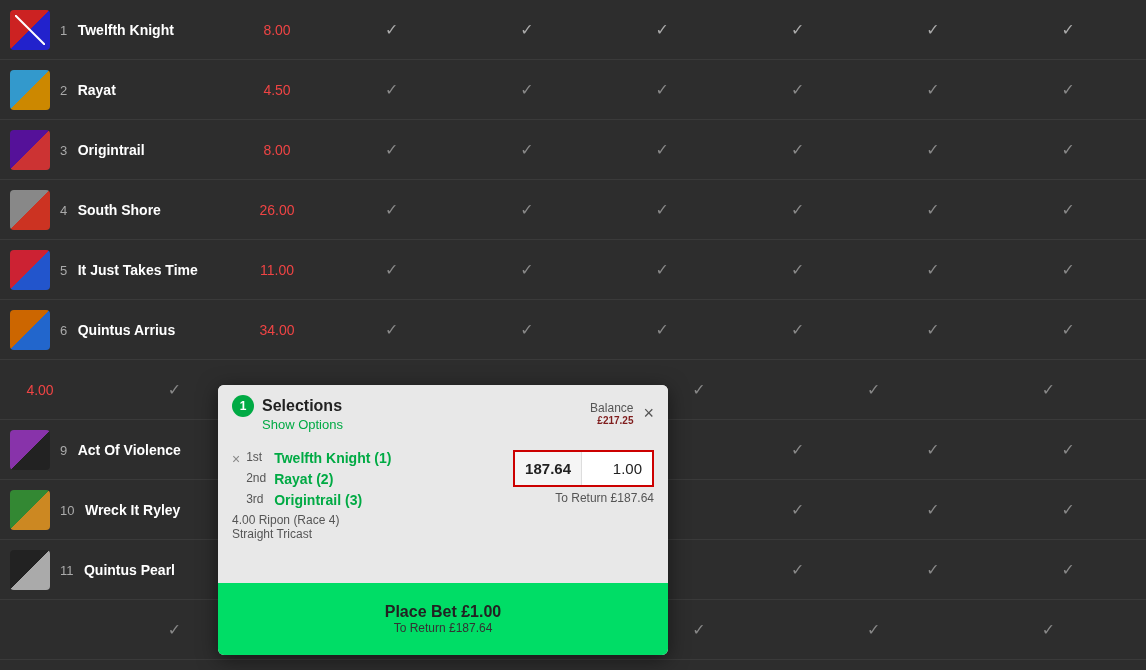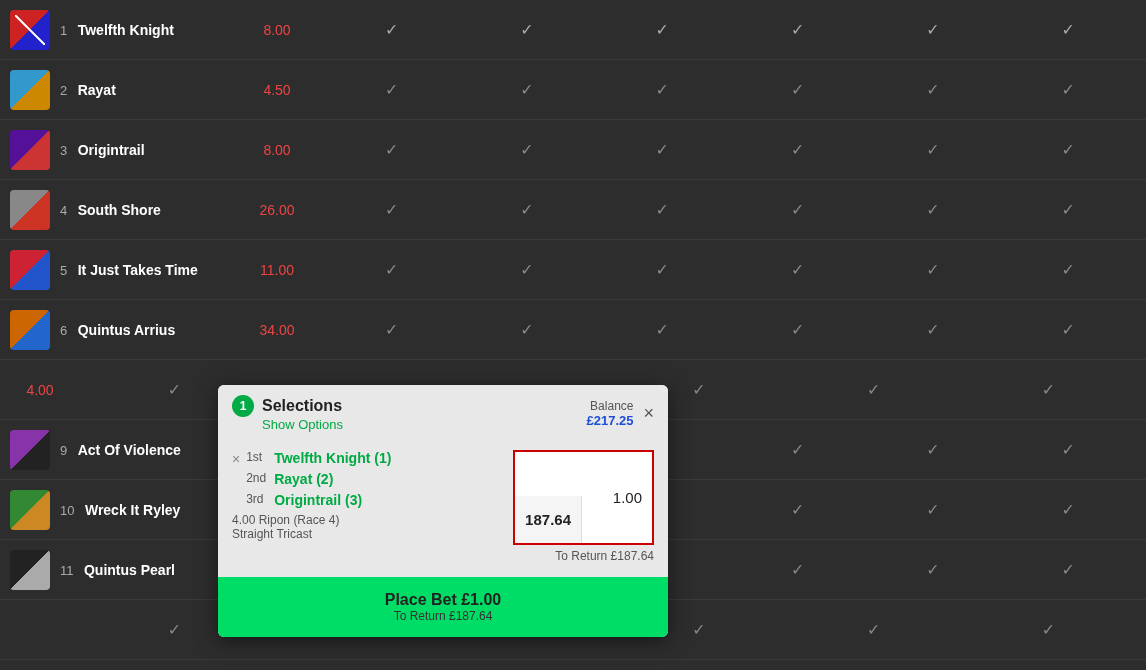--- a/index.html
+++ b/index.html
@@ -144,22 +144,22 @@
     }
 
     .betslip-balance {
       text-align: right;
       font-size: 12px;
       color: #555;
     }
 
     .betslip-balance-amount {
       font-weight: bold;
-      font-size: 13px;
-      color: #1d4ed8;
+      font-size: 10px;
+      color: #7f1d1d;
     }
 
     .betslip-close {
       color: #555;
       font-size: 18px;
       cursor: pointer;
       margin-left: 10px;
     }
 
     .betslip-content {
@@ -199,23 +199,24 @@
       margin-top: 4px;
     }
 
     .bet-type {
       font-size: 12px;
       color: #555;
     }
 
     .place-bet-bar {
       background: #00dd66;
-      padding: 14px;
+      padding: 20px;
       text-align: center;
       cursor: pointer;
+      margin-top: 28px;
     }
 
     .place-bet-label {
       font-size: 16px;
       font-weight: bold;
       color: #222;
     }
 
     .place-bet-return {
       font-size: 12px;
@@ -238,27 +239,26 @@
       align-items: flex-end;
     }
 
     .input-box-outer {
       border: 2px solid #cc0000;
       display: flex;
       background: #fff;
     }
 
     .input-value-static {
-      padding: 15px 10px;
+      padding: 8px 10px;
       font-size: 15px;
       font-weight: bold;
       color: #222;
       border-right: 1px solid #ddd;
       background: #f5f5f5;
-      margin-top: 44px;
     }
 
     .input-stake {
       width: 70px;
       padding: 8px 10px;
       border: none;
       outline: none;
       font-size: 15px;
       text-align: right;
       color: #222;

